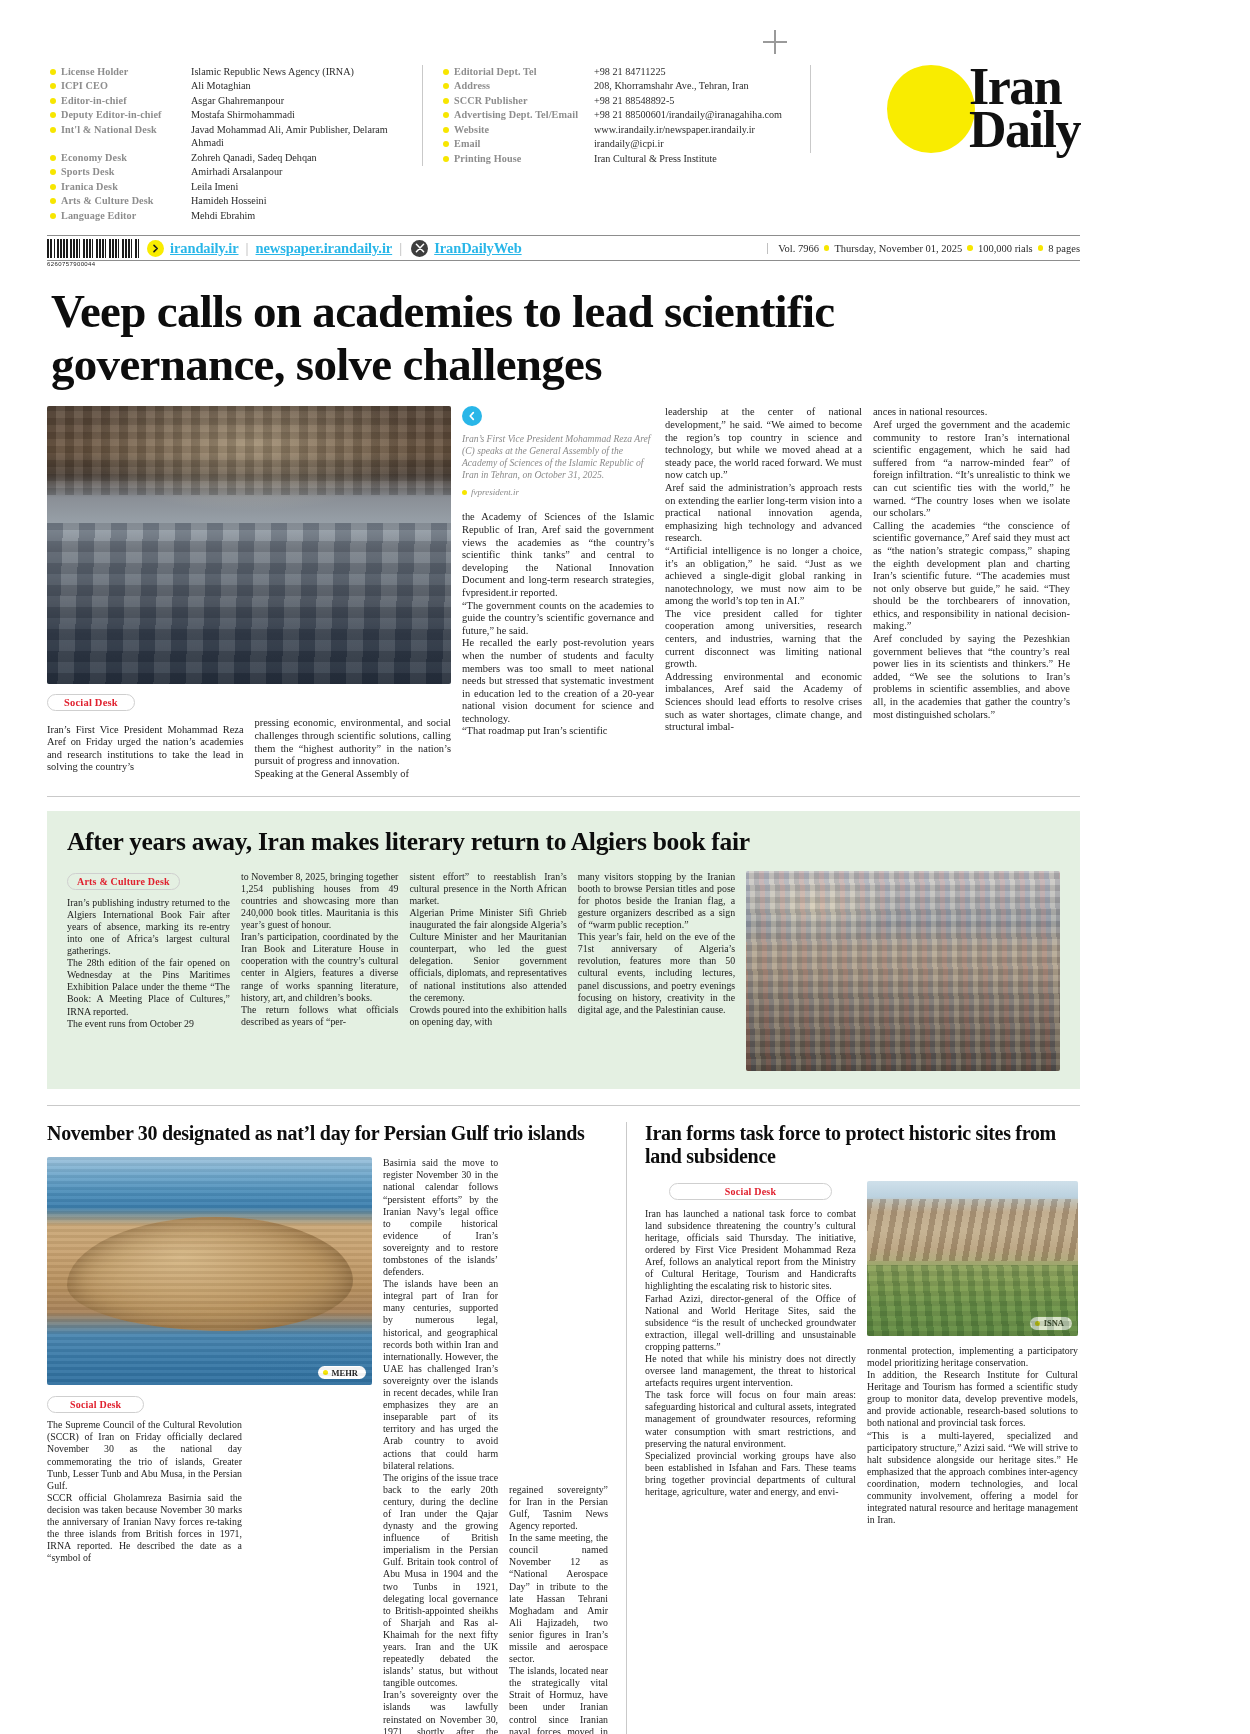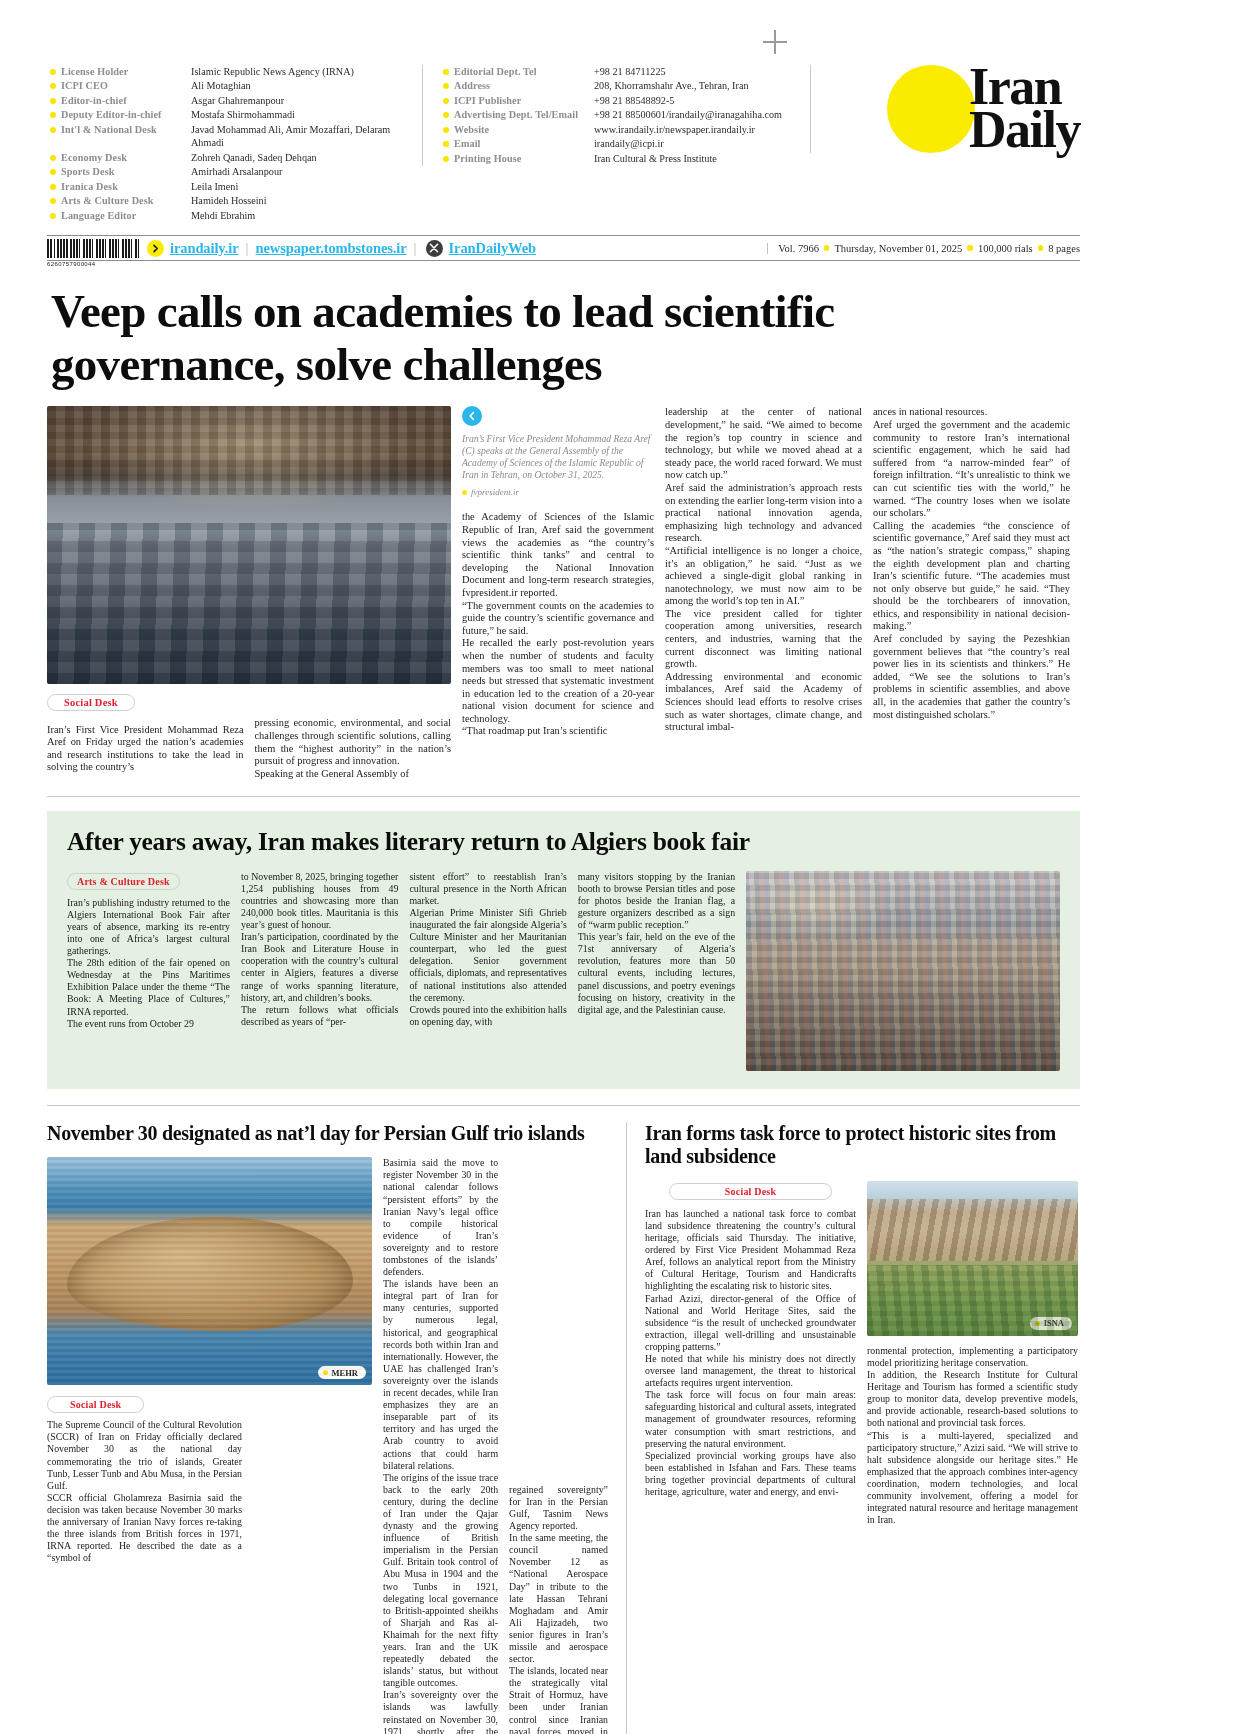--- a/index.html
+++ b/index.html
@@ -220,21 +220,21 @@
             <span class="mh-val">Asgar Ghahremanpour</span>
           </div>
         <div class="mh-row">
             <span class="bullet"></span>
             <span class="mh-label">Deputy Editor-in-chief</span>
             <span class="mh-val">Mostafa Shirmohammadi</span>
           </div>
         <div class="mh-row">
             <span class="bullet"></span>
             <span class="mh-label">Int'l &amp; National Desk</span>
-            <span class="mh-val">Javad Mohammad Ali, Amir Mozaffari, Delaram Ahmadi</span>
+            <span class="mh-val">Javad Mohammad Ali, Amir Publisher, Delaram Ahmadi</span>
           </div>
         <div class="mh-row">
             <span class="bullet"></span>
             <span class="mh-label">Economy Desk</span>
             <span class="mh-val">Zohreh Qanadi, Sadeq Dehqan</span>
           </div>
         <div class="mh-row">
             <span class="bullet"></span>
             <span class="mh-label">Sports Desk</span>
             <span class="mh-val">Amirhadi Arsalanpour</span>
@@ -262,21 +262,21 @@
             <span class="mh-label">Editorial Dept. Tel</span>
             <span class="mh-val">+98 21 84711225</span>
           </div>
         <div class="mh-row">
             <span class="bullet"></span>
             <span class="mh-label">Address</span>
             <span class="mh-val">208, Khorramshahr Ave., Tehran, Iran</span>
           </div>
         <div class="mh-row">
             <span class="bullet"></span>
-            <span class="mh-label">ICPI Publisher</span>
+            <span class="mh-label">SCCR Publisher</span>
             <span class="mh-val">+98 21 88548892-5</span>
           </div>
         <div class="mh-row">
             <span class="bullet"></span>
             <span class="mh-label">Advertising Dept. Tel/Email</span>
             <span class="mh-val">+98 21 88500601/irandaily@iranagahiha.com</span>
           </div>
         <div class="mh-row">
             <span class="bullet"></span>
             <span class="mh-label">Website</span>
@@ -308,21 +308,21 @@
         <div class="barcode">
           <span class="barcode-num">6260757900044</span>
         </div>
         <span class="yellow-chev">
           <svg width="9" height="9" viewBox="0 0 9 9">
               <path d="M3 1.4 L6.2 4.5 L3 7.6" stroke="#1a1a1a" stroke-width="1.6" fill="none" stroke-linecap="round" stroke-linejoin="round"></path>
             </svg>
         </span>
         <a class="nav-link" href="#">irandaily.ir</a>
         <span class="nav-sep">|</span>
-        <a class="nav-link" href="#">newspaper.tombstones.ir</a>
+        <a class="nav-link" href="#">newspaper.irandaily.ir</a>
         <span class="nav-sep">|</span>
         <span class="x-logo">
           <svg width="10" height="10" viewBox="0 0 10 10">
               <path d="M1.4 1.3 L8.6 8.7 M8.6 1.3 L1.4 8.7" stroke="#fff" stroke-width="1.5" stroke-linecap="round"></path>
             </svg>
         </span>
         <a class="nav-link" href="#">IranDailyWeb</a>
       </div>
       <div class="nav-right">
         <span>Vol. 7966</span>

